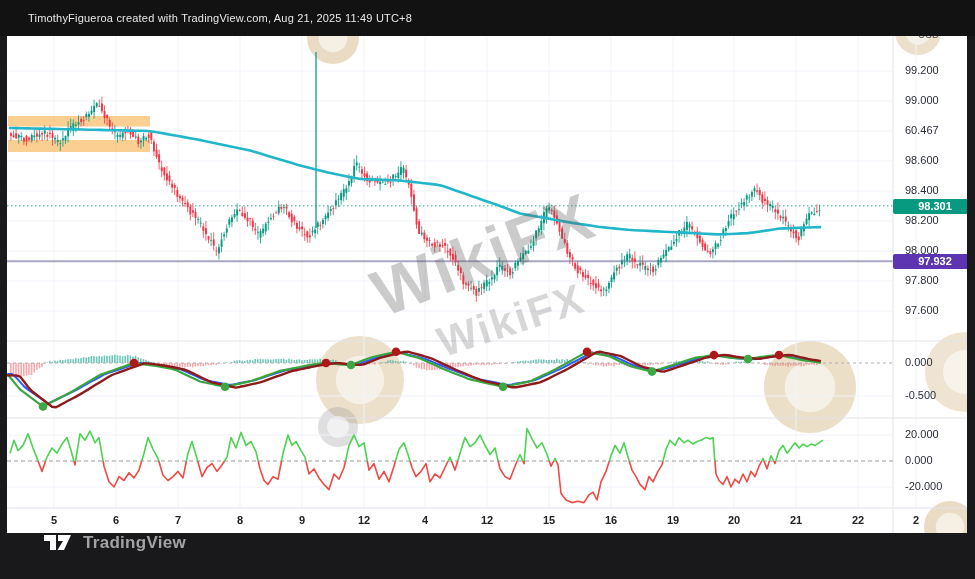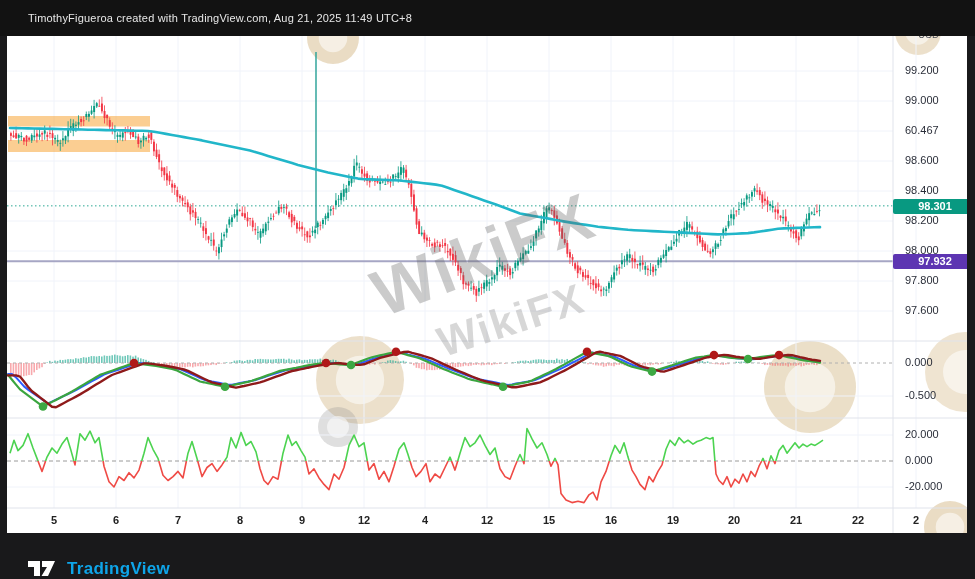--- a/index.html
+++ b/index.html
@@ -39,22 +39,22 @@
   .wm{
     position:absolute;font-weight:bold;z-index:4;pointer-events:none;
     font-family:"Liberation Sans",sans-serif;letter-spacing:2px;
   }
   .wm1{left:368px;top:238px;font-size:66px;color:rgba(96,96,96,.33);
        transform:rotate(-21deg);transform-origin:0 50%;}
   .wm2{left:432px;top:300px;font-size:42px;color:rgba(110,110,110,.28);
        transform:rotate(-18deg);transform-origin:0 50%;}
   .footer{
     position:absolute;left:0;bottom:0;width:975px;height:46px;
-    display:flex;align-items:flex-end;padding-left:28px;box-sizing:border-box;
-    color:#0ea5e9;font-weight:bold;font-size:17px;letter-spacing:.3px;z-index:5;
+    display:flex;align-items:flex-start;padding-left:44px;box-sizing:border-box;
+    color:#a3a3a3;font-weight:bold;font-size:17px;letter-spacing:.3px;z-index:5;
   }
   .footer .logo{margin-right:9px;display:block;}
 </style>
 </head>
 <body>
 
 <div class="topbar">
   <span>TimothyFigueroa created with TradingView.com, Aug 21, 2025 11:49 UTC+8</span>
 </div>
 

